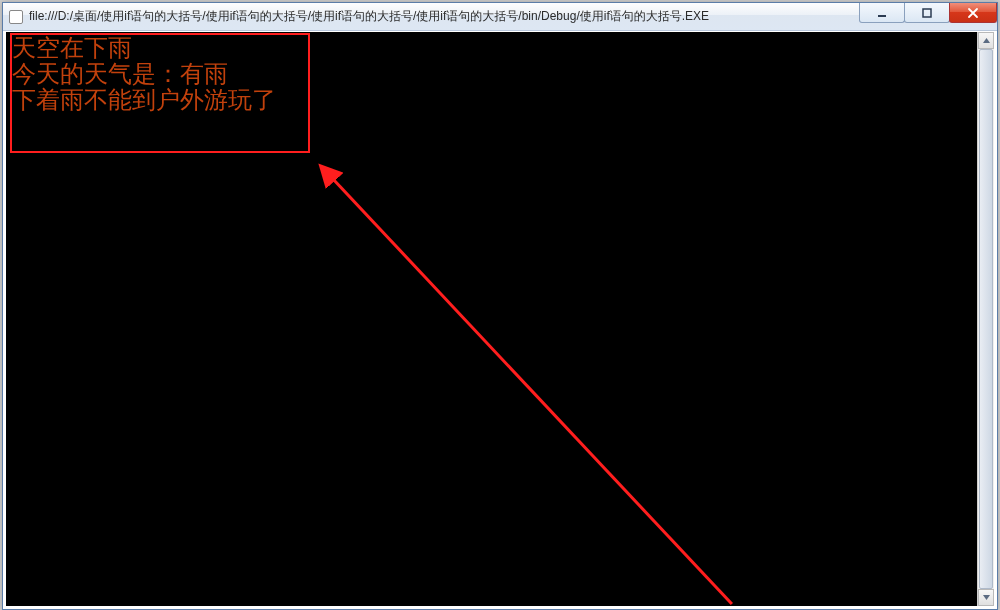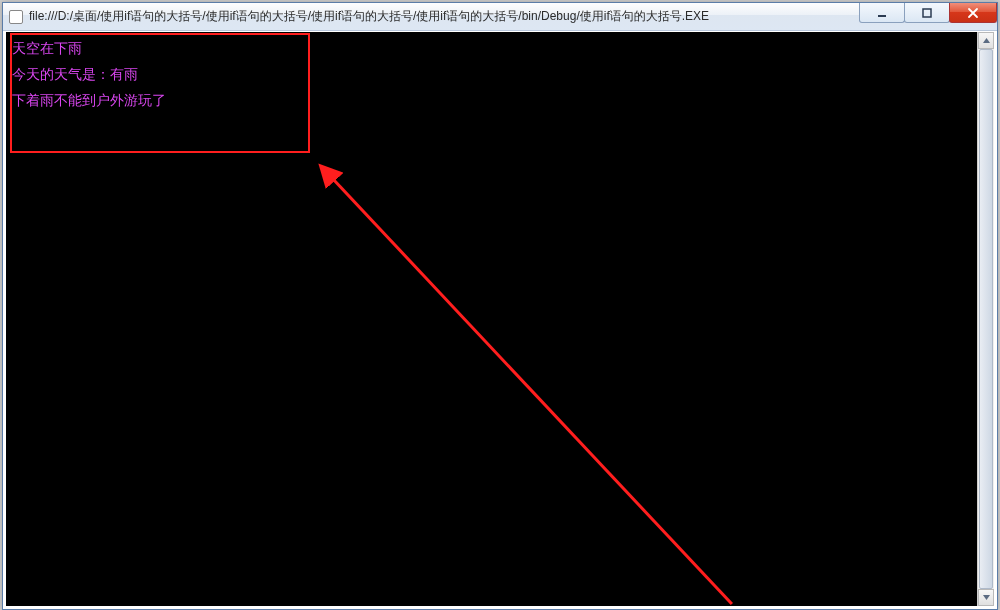--- a/index.html
+++ b/index.html
@@ -106,23 +106,23 @@
     .sb-thumb {
       position: absolute; left:1px; right:1px; top:0; height: 100%;
       background: linear-gradient(to right,#e9edf3,#cdd7e4);
       border:1px solid #aeb9c9; border-radius:2px;
     }
 
     
     .console-output {
       position: absolute;
       left: 6px; top: 3px;
-      color: #d946ef;
+      color: #c2410c;
       font-family: SimSun, "NSimSun", "Microsoft YaHei", monospace;
-      font-size: 14px;
+      font-size: 24px;
       line-height: 26px;
       white-space: pre;
     }
 
     
     .highlight-box {
       position: absolute;
       left: 4px; top: 1px;
       width: 300px; height: 120px;
       border: 2px solid #ff1e1e;

